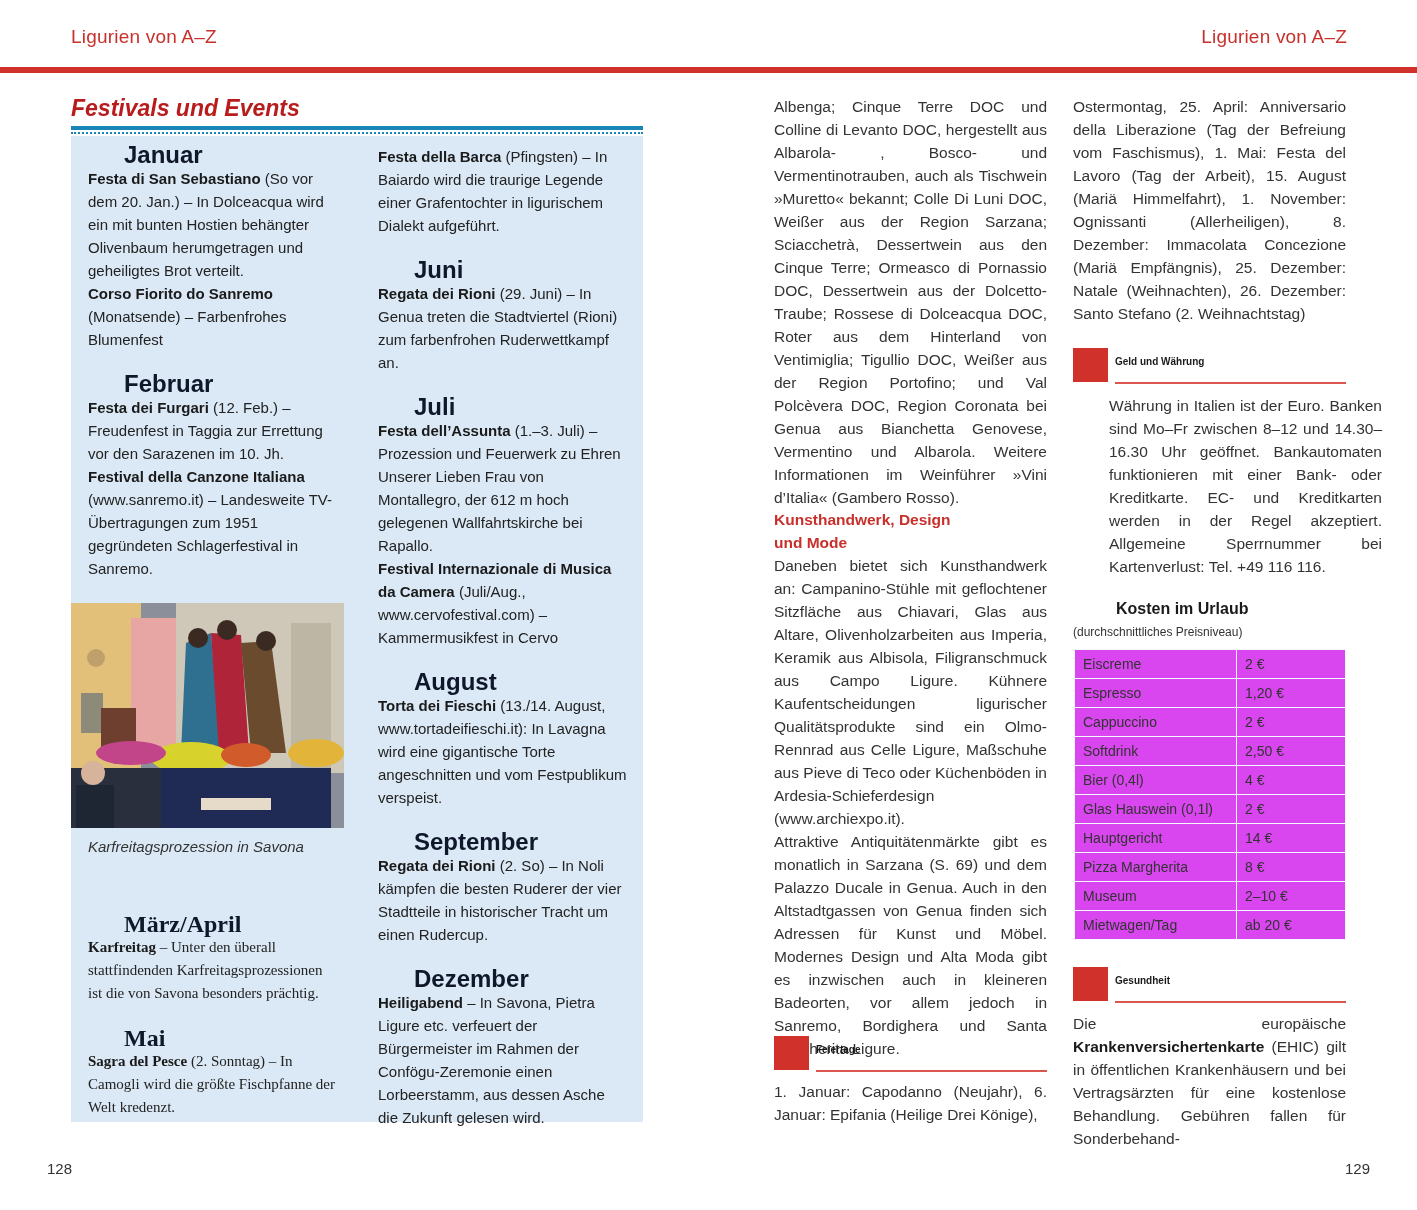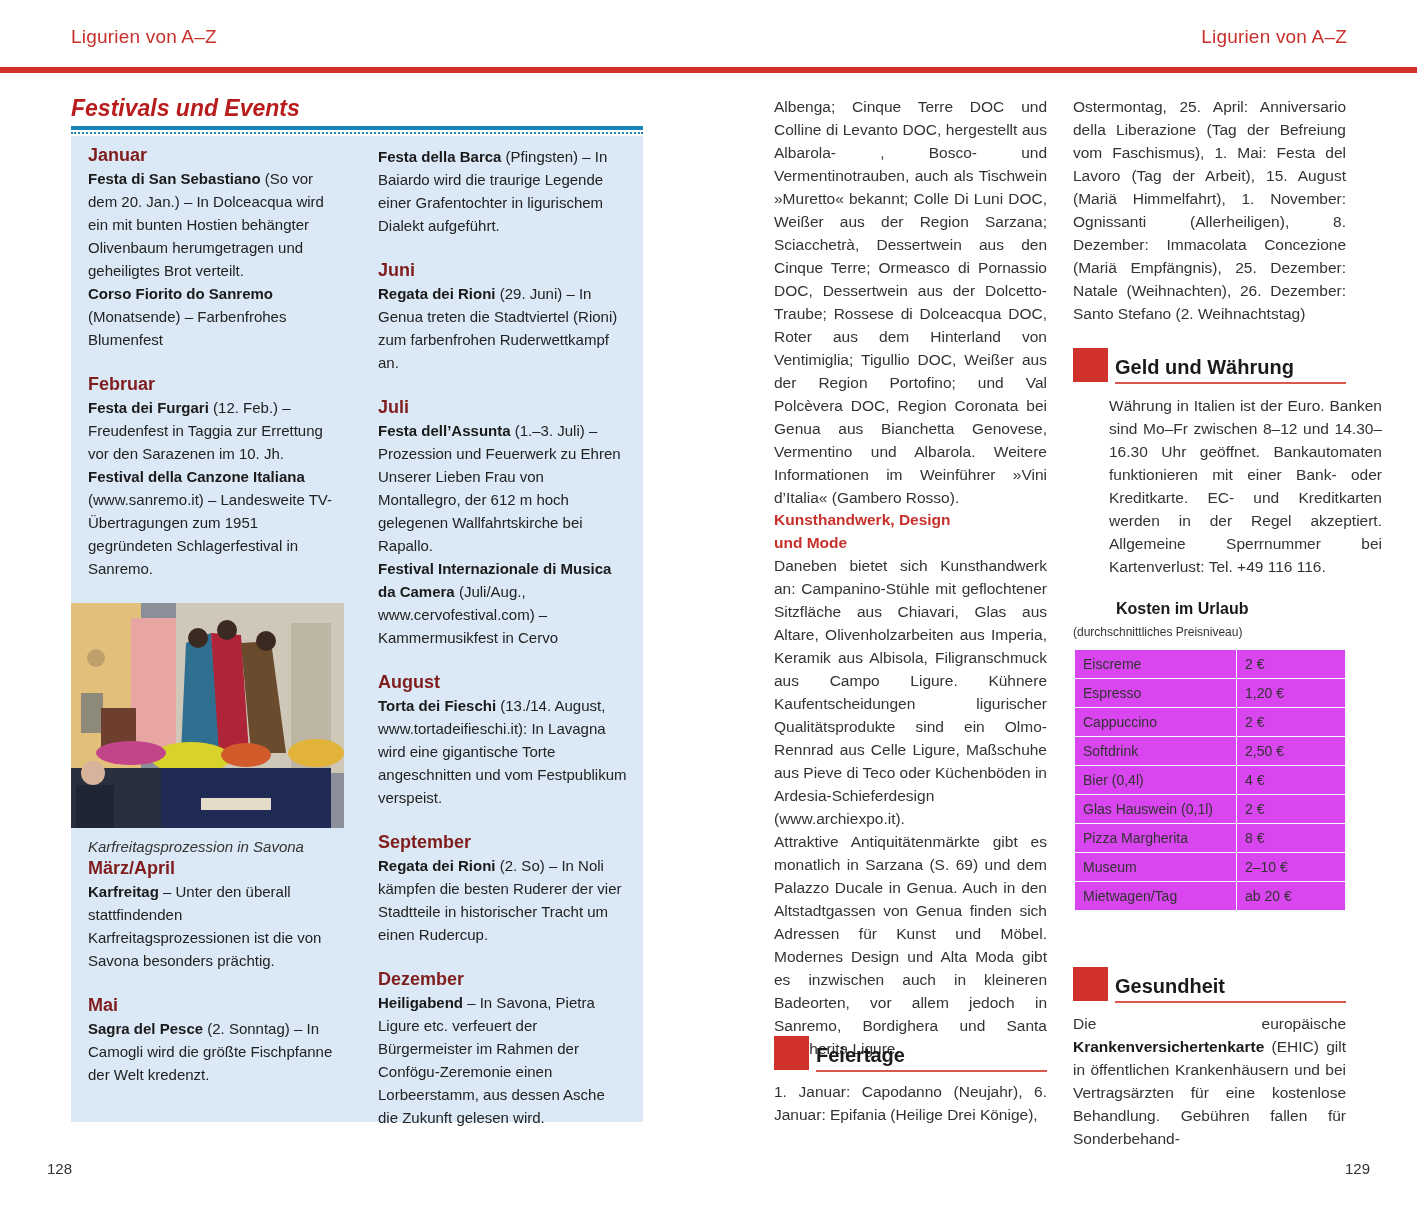--- a/index.html
+++ b/index.html
@@ -17,37 +17,37 @@
 
   
   .fest-title { position: absolute; left: 71px; top: 95px; font-size: 23px; font-weight: bold; font-style: italic; color: #b91c1c; }
   .fest-rule { position: absolute; left: 71px; top: 126px; width: 572px; height: 4px; background: #1a86b8; }
   .fest-dots { position: absolute; left: 71px; top: 132px; width: 572px; height: 2px; border-top: 2px dotted #1a86b8; }
   .fest-box { position: absolute; left: 71px; top: 136px; width: 572px; height: 986px; background: #dbe9f6; }
 
   .col { position: absolute; font-size: 15px; line-height: 23px; color: #222; }
   .col.c1 { left: 88px; top: 143px; width: 250px; }
   .col.c2 { left: 378px; top: 143px; width: 250px; }
-  .month { font-size: 18px; font-weight: bold; color: #7f1d1d; line-height: 24px; }
+  .month { font-size: 24px; font-weight: bold; color: #0f172a; line-height: 24px; margin-left: 36px; }
   .entry b { font-weight: bold; color: #1a1a1a; }
   .gap { height: 21px; }
 
   .photo { position: absolute; left: 71px; top: 603px; width: 273px; height: 225px; overflow: hidden; background: #6a6f80; }
   .caption { position: absolute; left: 88px; top: 838px; font-size: 15px; font-style: italic; color: #333; }
 
   
   .rtext { position: absolute; font-size: 15.5px; line-height: 23px; color: #333; text-align: justify; }
   .rc1 { left: 774px; width: 273px; }
   .rc2 { left: 1073px; width: 273px; }
 
   .red-sub { font-size: 15.5px; font-weight: bold; color: #c8302c; line-height: 23px; }
 
   .sect-head { position: absolute; height: 36px; width: 273px; }
   .sect-head .sq { position: absolute; left: 0; top: 0; width: 35px; height: 34px; background: #d0322b; }
-  .sect-head .lbl { position: absolute; left: 42px; top: 8px; font-size: 20px; font-weight: bold; color: #1a1a1a; }
+  .sect-head .lbl { position: absolute; left: 42px; top: 8px; font-size: 10px; font-weight: bold; color: #1a1a1a; }
   .sect-head .ul { position: absolute; left: 42px; top: 34px; width: 231px; height: 2px; background: #d9574e; }
 
   .cost-title { position: absolute; left: 1116px; top: 600px; font-size: 16px; font-weight: bold; color: #1a1a1a; }
   .cost-sub { position: absolute; left: 1073px; top: 625px; font-size: 12px; color: #333; }
   table.costs { position: absolute; left: 1074px; top: 649px; width: 272px; border-collapse: collapse; font-size: 14px; color: #333; }
   table.costs td { background: #d946ef; height: 29px; padding: 0 8px; border: 1px solid #f4f8fc; }
   table.costs td.v { width: 109px; }
 </style>
 </head>
 <body>
@@ -93,21 +93,21 @@
     <ellipse cx="245" cy="150" rx="28" ry="14" fill="#e2b53a"></ellipse>
     <rect x="90" y="165" width="170" height="60" fill="#1f2a55"></rect>
     <rect x="130" y="195" width="70" height="12" fill="#e6dbc8"></rect>
     <rect x="0" y="165" width="90" height="60" fill="#2a2f3d"></rect>
     <circle cx="22" cy="170" r="12" fill="#d6b39a"></circle>
     <rect x="5" y="182" width="38" height="43" fill="#1e2633"></rect>
   </svg>
 </div>
 <div class="caption">Karfreitagsprozession in Savona</div>
 
-<div class="col c1" style="top:856px;">
+<div class="col c1" style="top:912px;font-family:Liberation Serif, serif;">
   <div class="month">März/April</div>
   <div class="entry"><b>Karfreitag</b><span> – Unter den überall stattfindenden Karfreitagsprozessionen ist die von Savona besonders prächtig.</span></div>
   <div class="gap"></div>
   <div class="month">Mai</div>
   <div class="entry"><b>Sagra del Pesce</b><span> (2. Sonntag) – In Camogli wird die größte Fischpfanne der Welt kredenzt.</span></div>
 </div>
 
 <div class="col c2" style="top:145px;">
   <div class="entry"><b>Festa della Barca</b><span> (Pfingsten) – In Baiardo wird die traurige Legende einer Grafentochter in ligurischem Dialekt aufgeführt.</span></div>
   <div class="gap"></div>
@@ -177,20 +177,24 @@
       </tr>
     <tr>
         <td>Bier (0,4l)</td>
         <td class="v">4 €</td>
       </tr>
     <tr>
         <td>Glas Hauswein (0,1l)</td>
         <td class="v">2 €</td>
       </tr>
     <tr>
+        <td>Hauptgericht</td>
+        <td class="v">14 €</td>
+      </tr>
+    <tr>
         <td>Pizza Margherita</td>
         <td class="v">8 €</td>
       </tr>
     <tr>
         <td>Museum</td>
         <td class="v">2–10 €</td>
       </tr>
     <tr>
         <td>Mietwagen/Tag</td>
         <td class="v">ab 20 €</td>

